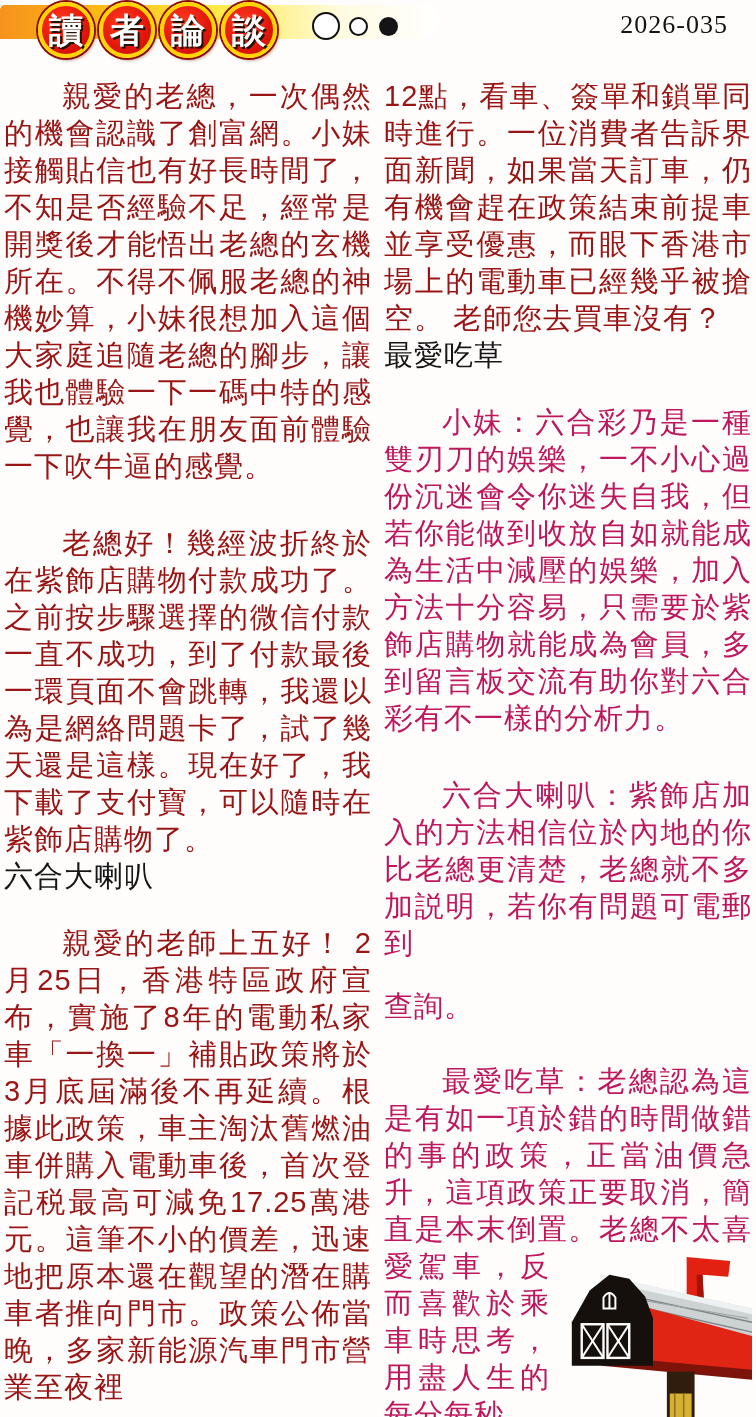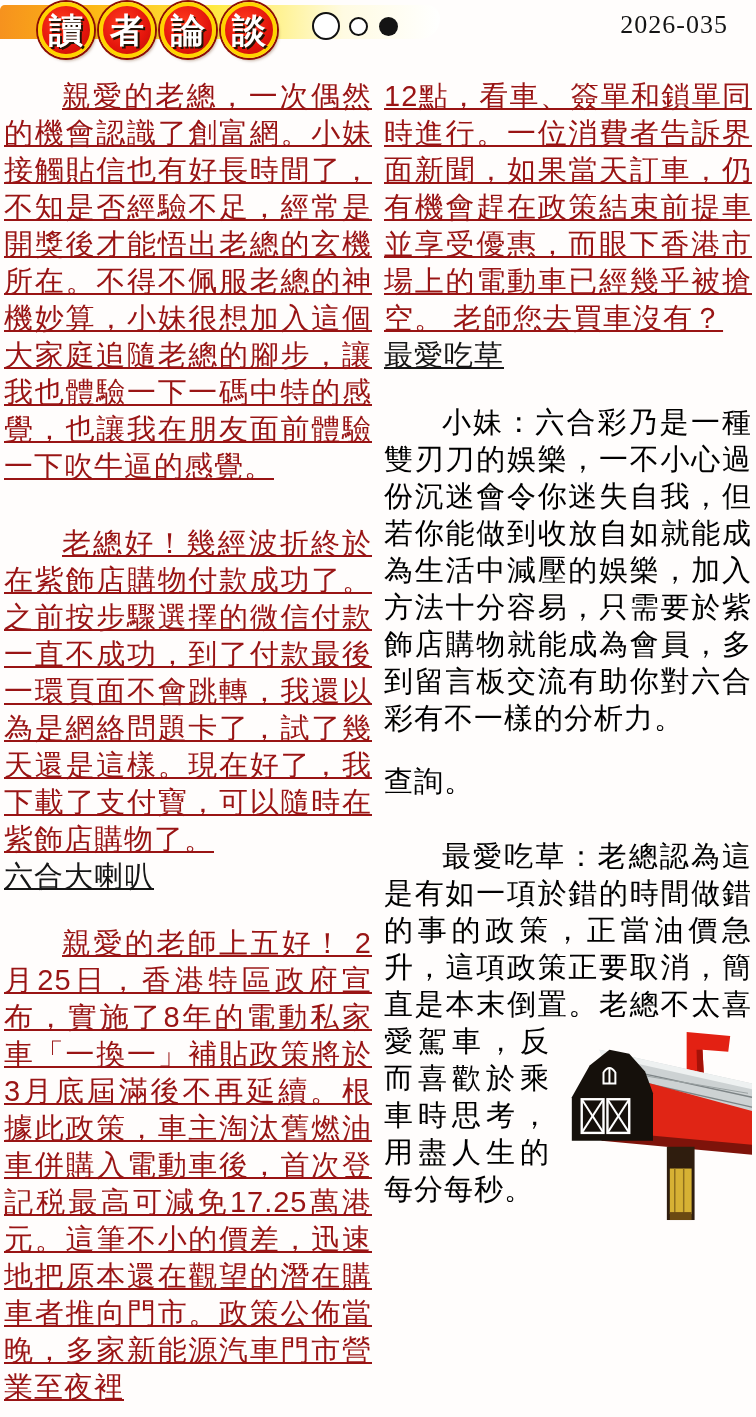--- a/index.html
+++ b/index.html
@@ -46,25 +46,25 @@
     display:flex;gap:12px;
   }
   .col{width:368px;}
   .para{
     margin:0;
     font-size:29px;line-height:37px;
     letter-spacing:1px;
     text-align:justify;
     text-justify:inter-character;
     text-indent:2em;
-    color:#000000;
+    color:#be185d;
     font-weight:500;
   }
   .para.noindent{text-indent:0;}
-  .red{color:#991414;text-decoration:underline;}
+  .red{color:#991414;}
   .sign{
     margin:0;font-size:29px;line-height:37px;letter-spacing:1px;
     text-align:left;color:#161616;font-weight:500;padding-right:6px;
   }
   .gap-sm{margin-top:40px;}
   .gap-md{margin-top:30px;}
   .gap-lg{margin-top:38px;}
   .hidden-line-gap{height:26px;}
 
   
@@ -102,20 +102,21 @@
       <p class="para red">親愛的老總，一次偶然的機會認識了創富網。小妹接觸貼信也有好長時間了，不知是否經驗不足，經常是開獎後才能悟出老總的玄機所在。不得不佩服老總的神機妙算，小妹很想加入這個大家庭追隨老總的腳步，讓我也體驗一下一碼中特的感覺，也讓我在朋友面前體驗一下吹牛逼的感覺。</p>
       <p class="para red gap-sm">老總好！幾經波折終於在紫飾店購物付款成功了。之前按步驟選擇的微信付款一直不成功，到了付款最後一環頁面不會跳轉，我還以為是網絡問題卡了，試了幾天還是這樣。現在好了，我下載了支付寶，可以隨時在紫飾店購物了。</p>
       <p class="sign red">六合大喇叭</p>
       <p class="para red gap-md">親愛的老師上五好！ 2月25日，香港特區政府宣布，實施了8年的電動私家車「一換一」補貼政策將於3月底屆滿後不再延續。根據此政策，車主淘汰舊燃油車併購入電動車後，首次登記税最高可減免17.25萬港元。這筆不小的價差，迅速地把原本還在觀望的潛在購車者推向門市。政策公佈當晚，多家新能源汽車門市營業至夜裡</p>
     </section>
 
     <section class="col">
       <p class="para red noindent">12點，看車、簽單和鎖單同時進行。一位消費者告訴界面新聞，如果當天訂車，仍有機會趕在政策結束前提車並享受優惠，而眼下香港市場上的電動車已經幾乎被搶空。 老師您去買車沒有？</p>
       <p class="sign red">最愛吃草</p>
       <p class="para gap-md">小妹：六合彩乃是一種雙刃刀的娛樂，一不小心過份沉迷會令你迷失自我，但若你能做到收放自如就能成為生活中減壓的娛樂，加入方法十分容易，只需要於紫飾店購物就能成為會員，多到留言板交流有助你對六合彩有不一樣的分析力。</p>
+      <p class="para gap-sm">六合大喇叭：紫飾店加入的方法相信位於內地的你比老總更清楚，老總就不多加説明，若你有問題可電郵到</p>
       <div class="hidden-line-gap"></div>
       <p class="para noindent">查詢。</p>
       <p class="para gap-lg">
         <span class="push"></span>
         <span class="mailbox-float">
           <svg viewBox="0 0 200 200" xmlns="http://www.w3.org/2000/svg">
 
             <path d="M134,8 L178,12 L176,28 L150,26 L154,100 L134,100 Z" fill="#e32113"></path>
             <path d="M150,26 L154,100 L146,100 L144,26 Z" fill="#a51208"></path>
 

